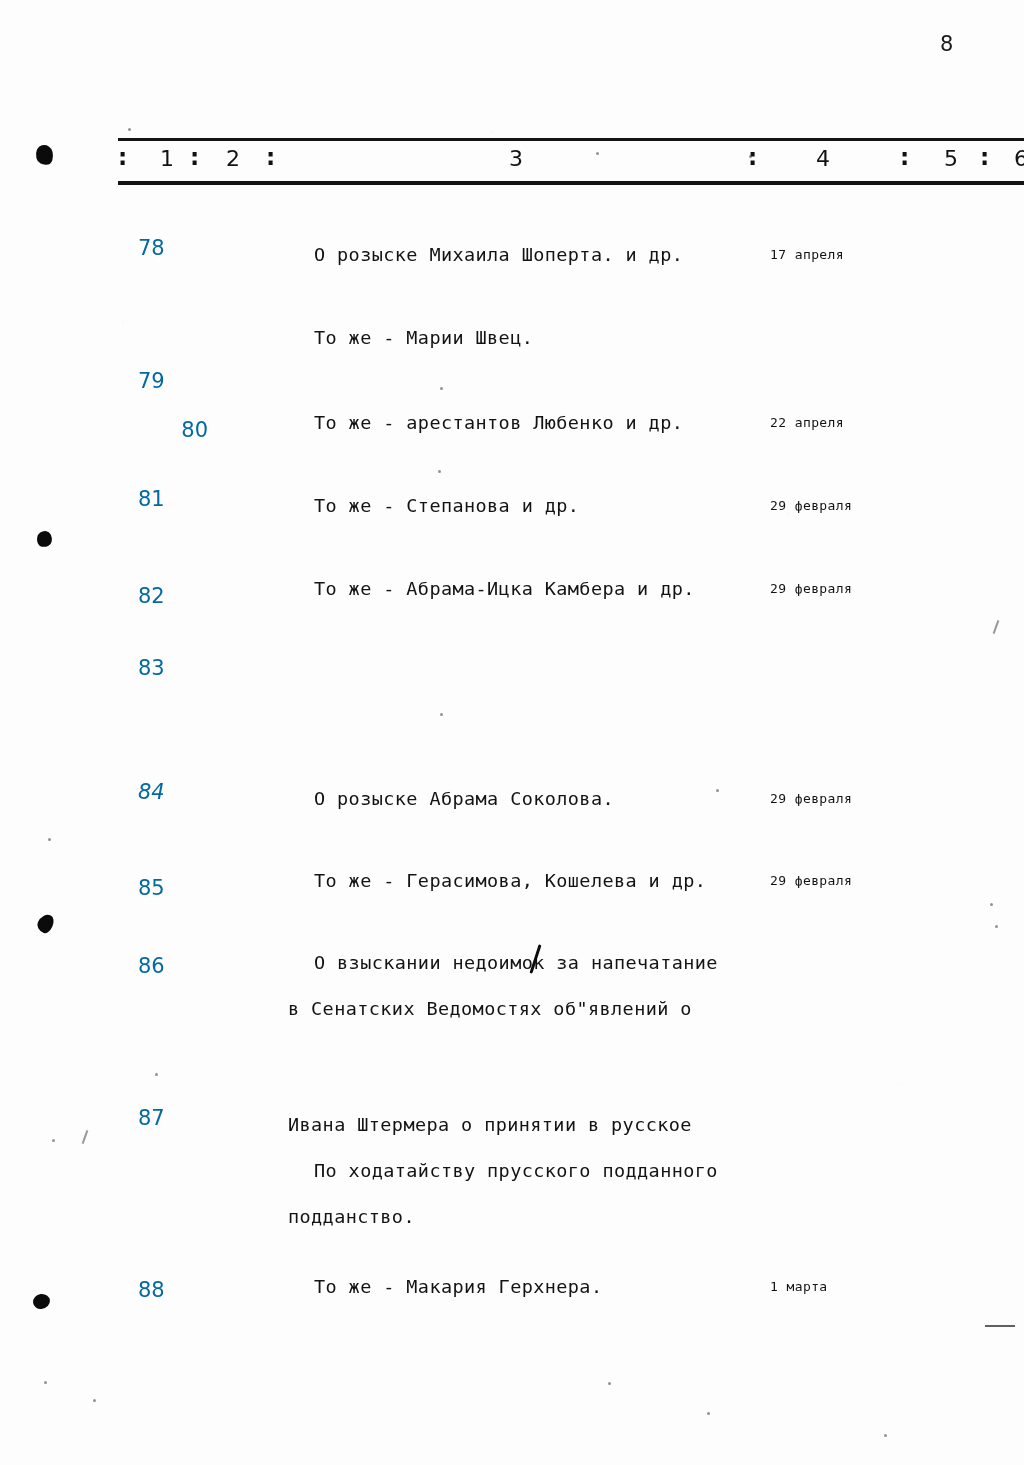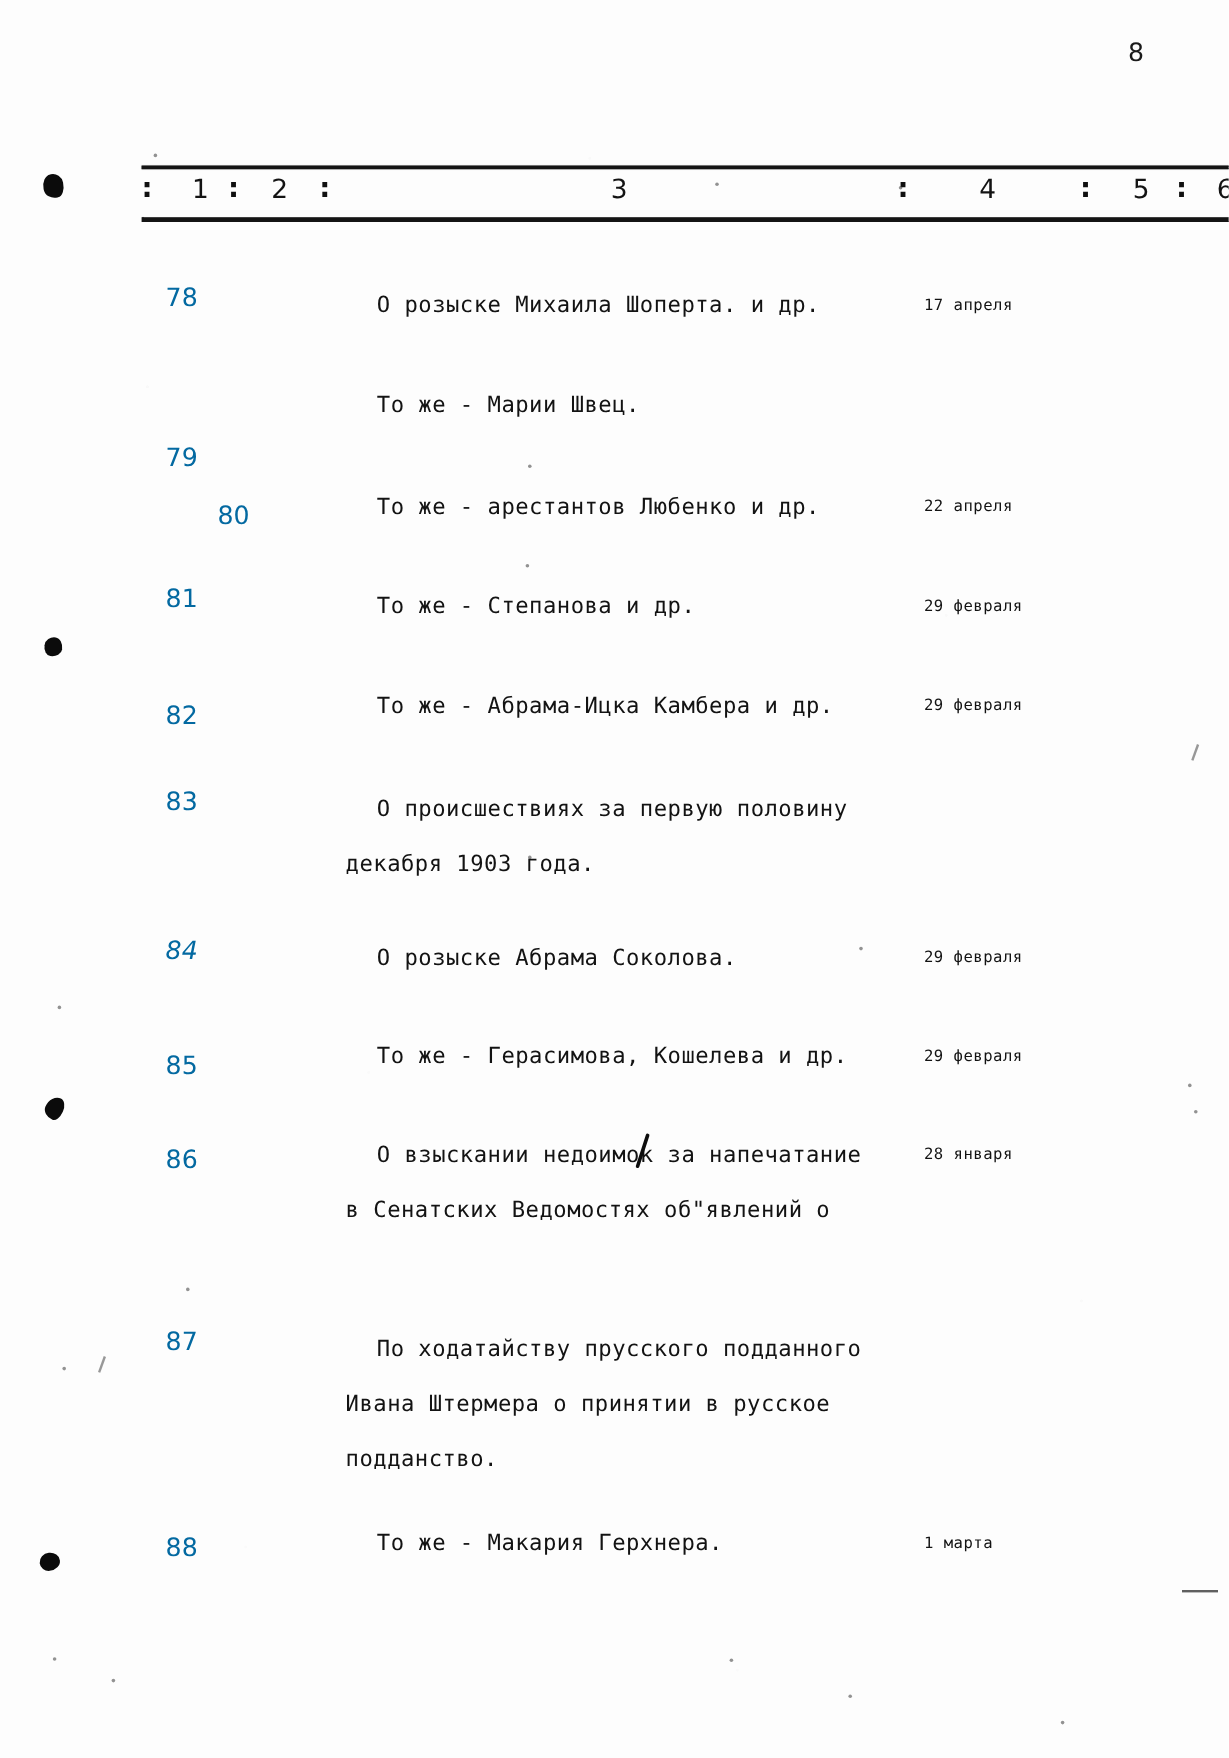--- a/index.html
+++ b/index.html
@@ -258,24 +258,20 @@
       </div>
       <div class="row" style="top: 566px; height: 46px;">
         <div class="row-num" style="top: 18px;">82</div>
         <div class="row-desc">
           <span class="line indent">То же - Абрама-Ицка Камбера и др.</span>
         </div>
         <div class="row-date">29 февраля</div>
       </div>
       <div class="row" style="top: 652px; height: 92px;">
         <div class="row-num" style="top: 4px;">83</div>
-        <div class="row-desc">
-          <span class="line indent">О происшествиях за первую половину</span>
-          <span class="line">декабря 1903 года.</span>
-        </div>
       </div>
       <div class="row" style="top: 776px; height: 46px;">
         <div class="row-num" style="top: 4px; font-style: italic;">84</div>
         <div class="row-desc">
           <span class="line indent">О розыске Абрама Соколова.</span>
         </div>
         <div class="row-date">29 февраля</div>
       </div>
       <div class="row" style="top: 858px; height: 46px;">
         <div class="row-num" style="top: 18px;">85</div>
@@ -283,27 +279,26 @@
           <span class="line indent">То же - Герасимова, Кошелева и др.</span>
         </div>
         <div class="row-date">29 февраля</div>
       </div>
       <div class="row" style="top: 940px; height: 138px;">
         <div class="row-num" style="top: 14px;">86</div>
         <div class="row-desc">
           <span class="line indent">О взыскании недоимок за напечатание</span>
           <span class="line">в Сенатских Ведомостях об"явлений о</span>
         </div>
-        <div class="row-date">28 января</div>
       </div>
       <div class="row" style="top: 1102px; height: 138px;">
         <div class="row-num" style="top: 4px;">87</div>
         <div class="row-desc">
+          <span class="line">Ивана Штермера о принятии в русское</span>
           <span class="line indent">По ходатайству прусского подданного</span>
-          <span class="line">Ивана Штермера о принятии в русское</span>
           <span class="line">подданство.</span>
         </div>
       </div>
       <div class="row" style="top: 1264px; height: 46px;">
         <div class="row-num" style="top: 14px;">88</div>
         <div class="row-desc">
           <span class="line indent">То же - Макария Герхнера.</span>
         </div>
         <div class="row-date">1 марта</div>
       </div>

